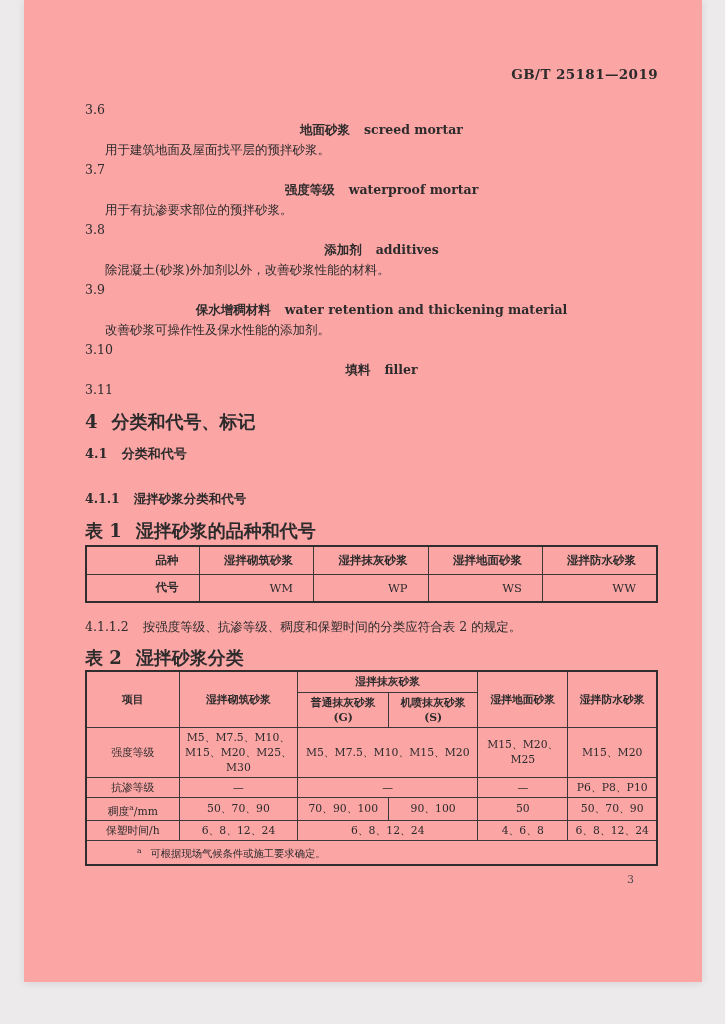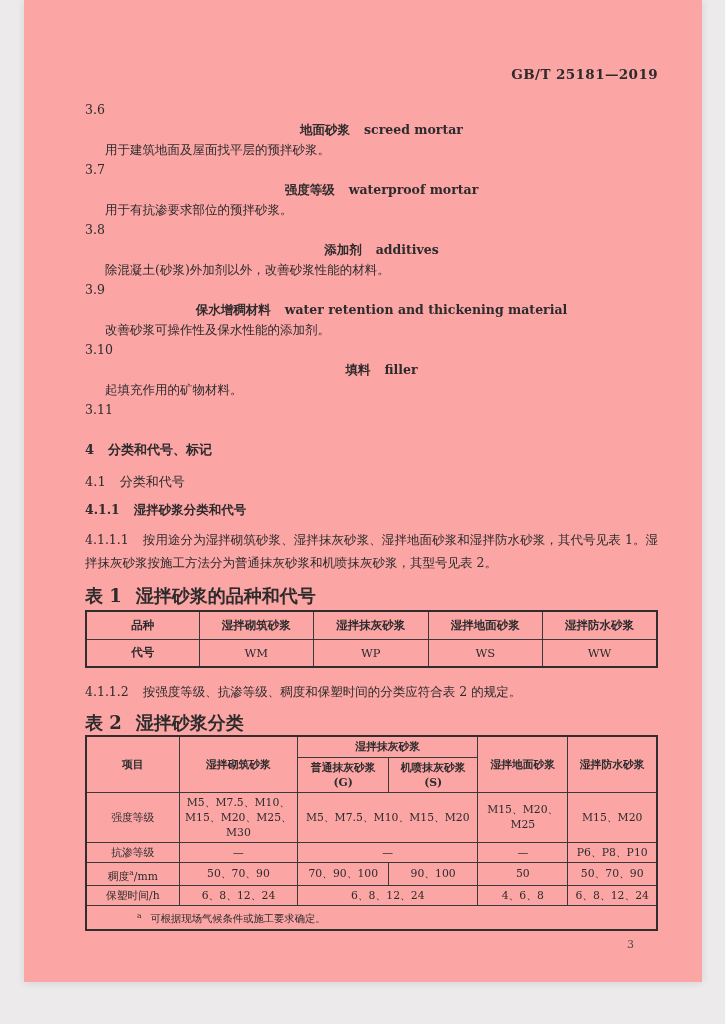--- a/index.html
+++ b/index.html
@@ -29,36 +29,36 @@
     height:16px; line-height:16px;
     margin-bottom:18px;
   }
   
   .def-block { line-height:20px; font-size:12.5px; }
   .def-num   { height:20px; }
   .def-term  { padding-left:20px; font-weight:bold; height:20px;text-align:center; }
   .term-en   { margin-left:14px; }
   .def-text  { padding-left:20px; height:20px; white-space:nowrap; }
   
-  .h-l1 { margin-top:20px; font-size:13px; font-weight:bold; height:20px; line-height:20px; }
-  .h-l2 { margin-top:12px; font-size:13px;   font-weight:normal; height:20px; line-height:20px; }
-  .h-l3 { margin-top:8px;  font-size:12.5px; font-weight:bold; height:20px; line-height:20px; }
+  .h-l1 { margin-top:12px; font-size:18px; font-weight:bold; height:20px; line-height:20px; }
+  .h-l2 { margin-top:12px; font-size:13px;   font-weight:bold; height:20px; line-height:20px; }
+  .h-l3 { margin-top:25px;  font-size:12.5px; font-weight:bold; height:20px; line-height:20px; }
   .h-num { margin-right:14px; }
   
   .clause { margin-top:8px; font-size:12.5px; line-height:23px; text-align:justify; }
   .clause-2 { margin-top:12px; }
   .clause-num { margin-right:14px; }
   
   .tbl-caption { margin-top:12px; text-align:left; font-weight:bold; font-size:18px; height:20px; line-height:20px; }
   .cap-label { margin-right:14px; }
   .caption-2 { margin-top:10px; }
   
   table { width:100%; border-collapse:collapse; table-layout:fixed; }
   .t1 { margin-top:4px; border:2px solid #2f2d2e; font-size:11.5px; }
-  .t1 td { border:1px solid #3a3839; text-align:center; vertical-align:middle; height:28px; padding:2px 20px;margin-top:44px; }
+  .t1 td { border:1px solid #3a3839; text-align:right; vertical-align:middle; height:28px; padding:2px 20px;margin-top:44px; }
   .t1 .th td, .t1 td.rowlabel { font-weight:bold; }
   .t1 tr.codes td { font-weight:normal; }
   .t1 tr.codes td.rowlabel { font-weight:bold; }
   .t2 { margin-top:2px; border:2px solid #2f2d2e; font-size:10.8px; }
   .t2 td { border:1px solid #3a3839; text-align:center; vertical-align:middle; padding:2px 5px; line-height:15px; }
   .t2 tr.th td { font-weight:bold; height:21px; }
   .t2 tr.r-strength td { height:38px; }
   .t2 tr.r-imperm td,
   .t2 tr.r-retention td { height:20px; }
   .t2 tr.r-consistency td { height:22px; }
@@ -107,44 +107,40 @@
         <span>保水增稠材料</span><span class="term-en">water retention and thickening material</span>
       </div>
       <div class="def-text">改善砂浆可操作性及保水性能的添加剂。</div>
     </div>
 
     <div class="def-block">
       <div class="def-num">3.10</div>
       <div class="def-term">
         <span>填料</span><span class="term-en">filler</span>
       </div>
-      <div class="def-text">起填充作用的矿物材料。</div>
     </div>
 
     <div class="def-block">
       <div class="def-num">3.11</div>
     </div>
 
   </section>
 
   <div class="h-l1">
     <span class="h-num">4</span><span>分类和代号、标记</span>
   </div>
 
   <div class="h-l2">
     <span class="h-num">4.1</span><span>分类和代号</span>
   </div>
 
   <div class="h-l3">
     <span class="h-num">4.1.1</span><span>湿拌砂浆分类和代号</span>
   </div>
 
-  <p class="clause">
-    <span class="clause-num">4.1.1.1</span><span>按用途分为湿拌砌筑砂浆、湿拌抹灰砂浆、湿拌地面砂浆和湿拌防水砂浆，其代号见表 1。湿拌抹灰砂浆按施工方法分为普通抹灰砂浆和机喷抹灰砂浆，其型号见表 2。</span>
-  </p>
 
   <div class="tbl-caption">
     <span class="cap-label">表 1</span><span>湿拌砂浆的品种和代号</span>
   </div>
 
   <table class="t1">
     <colgroup>
         <col style="width:19.8%">
         <col style="width:20.05%">
         <col style="width:20.05%">

